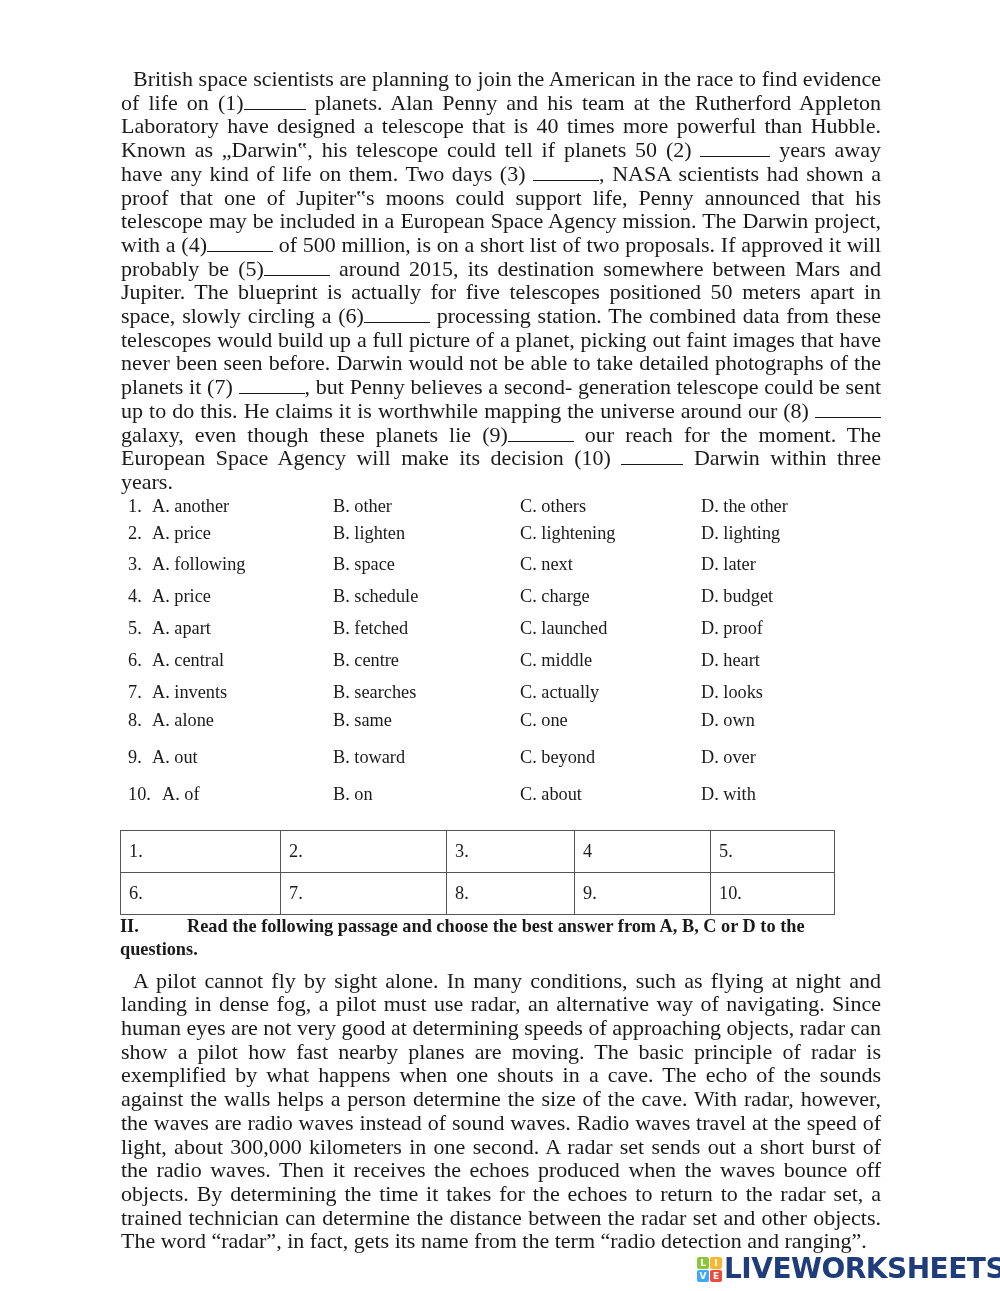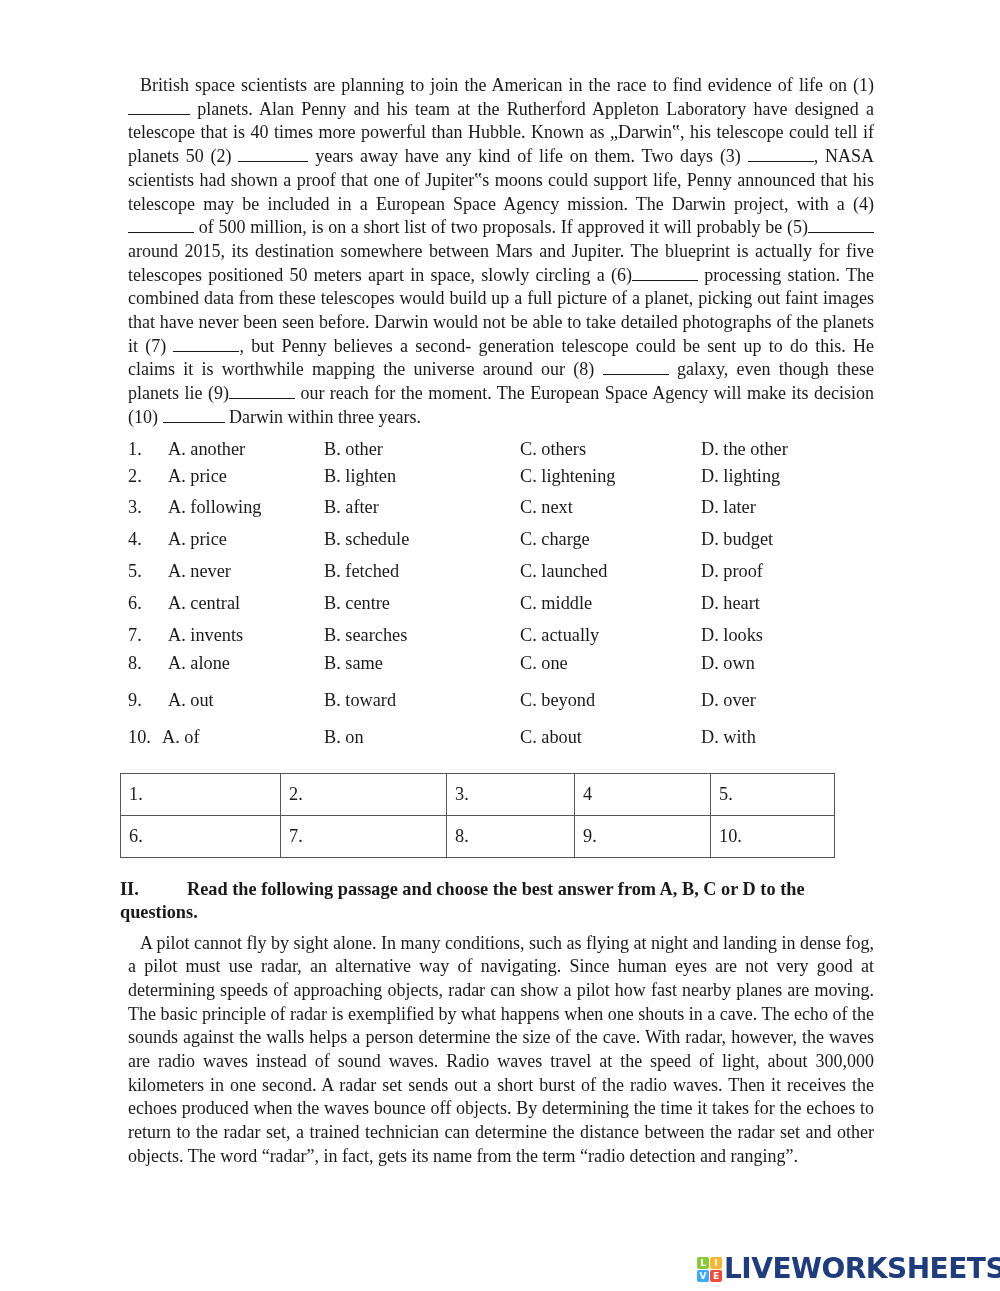--- a/index.html
+++ b/index.html
@@ -15,24 +15,24 @@
       font-family: "Liberation Serif", "DejaVu Serif", serif;
       color: #1a1a1a;
     }
     .page {
       position: absolute;
       left: 120px;
       top: 66px;
       width: 762px;
     }
     .para {
-      font-size: 18px;
+      font-size: 22px;
       line-height: 23.7px;
       text-align: justify;
-      margin: 8px;
+      margin: 1px;
       text-indent: 12px;
     }
     .blank {
       display: inline-block;
       border-bottom: 1px solid #1a1a1a;
       height: 14px;
       vertical-align: baseline;
     }
     .options {
       margin-top: 0px;
@@ -43,22 +43,22 @@
       font-size: 18.3px;
       height: 32px;
       line-height: 22px;
     }
     .opt-row span {
       position: absolute;
       top: 0;
       white-space: nowrap;
     }
     .opt-num { left: 8px; }
-    .opt-a { left: 48px; }
-    .opt-b { left: 204px; }
+    .opt-a { left: 32px; }
+    .opt-b { left: 213px; }
     .opt-c { left: 400px; text-align: right; }
     .opt-d { left: 581px; }
 
     .answers-label {
       font-weight: bold;
       font-size: 18.3px;
       margin-left: 9px;
       line-height: 22px;
     }
     table.answers {
@@ -71,21 +71,21 @@
       border: 1.5px solid #555;
       height: 41px;
       font-size: 18.3px;
       padding: 0 0 0 8px;
       vertical-align: middle;
     }
     .section-heading {
       font-weight: bold;
       font-size: 18.3px;
       line-height: 23px;
-      margin-top: 20px;
+      margin-top: 0;
     }
     .section-heading .num {
       display: inline-block;
       width: 67px;
     }
     .passage2 {
       margin-top: 8px;
     }
     .logo {
       position: absolute;
@@ -138,34 +138,34 @@
     <div class="opt-row" style="height:31px">
       <span class="opt-num">2.</span>
       <span class="opt-a">A. price</span>
       <span class="opt-b">B. lighten</span>
       <span class="opt-c">C. lightening</span>
       <span class="opt-d">D. lighting</span>
     </div>
     <div class="opt-row">
       <span class="opt-num">3.</span>
       <span class="opt-a">A. following</span>
-      <span class="opt-b">B. after</span>
+      <span class="opt-b">B. space</span>
       <span class="opt-c">C. next</span>
       <span class="opt-d">D. later</span>
     </div>
     <div class="opt-row">
       <span class="opt-num">4.</span>
       <span class="opt-a">A. price</span>
       <span class="opt-b">B. schedule</span>
       <span class="opt-c">C. charge</span>
       <span class="opt-d">D. budget</span>
     </div>
     <div class="opt-row">
       <span class="opt-num">5.</span>
-      <span class="opt-a">A. never</span>
+      <span class="opt-a">A. apart</span>
       <span class="opt-b">B. fetched</span>
       <span class="opt-c">C. launched</span>
       <span class="opt-d">D. proof</span>
     </div>
     <div class="opt-row">
       <span class="opt-num">6.</span>
       <span class="opt-a">A. central</span>
       <span class="opt-b">B. centre</span>
       <span class="opt-c">C. middle</span>
       <span class="opt-d">D. heart</span>

